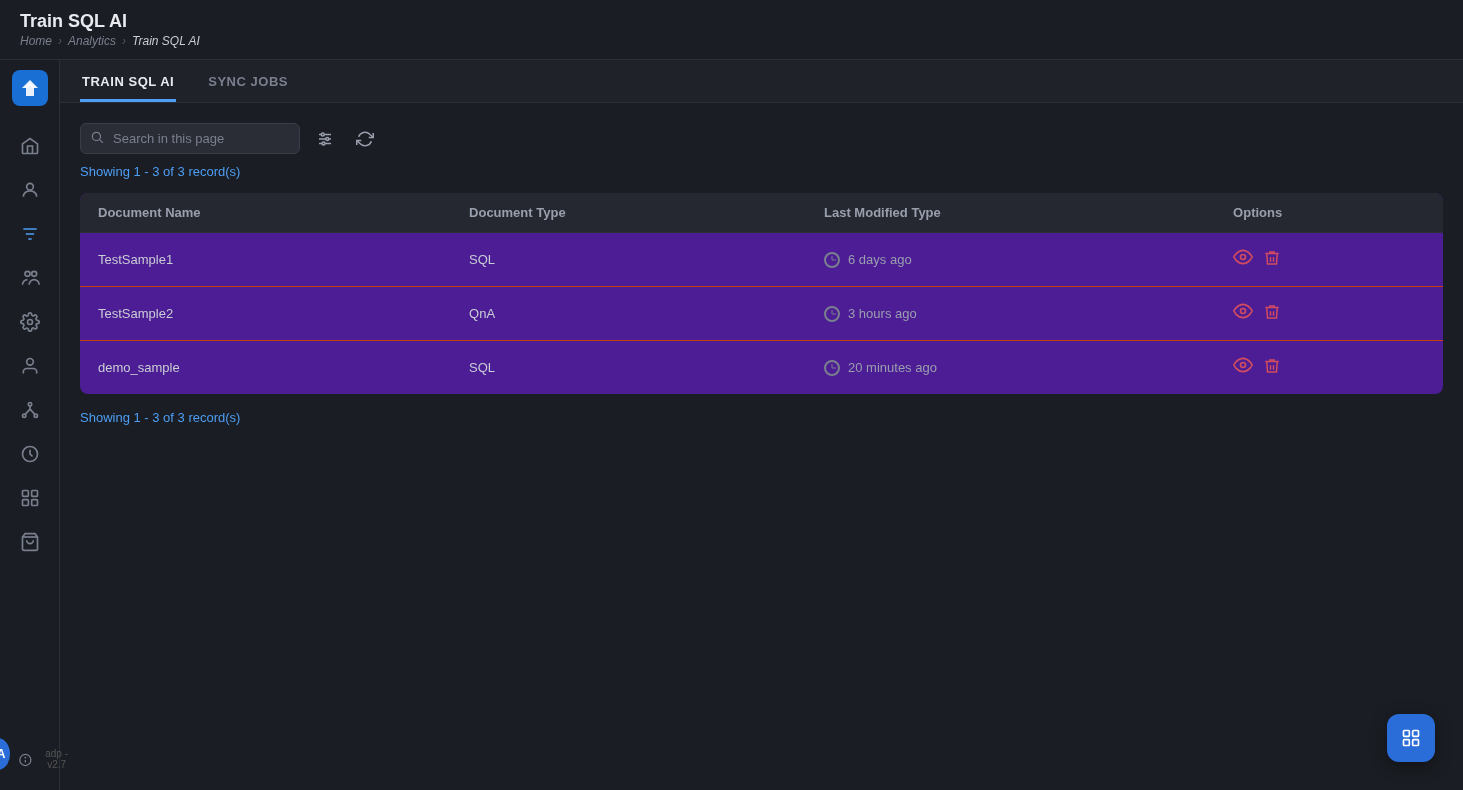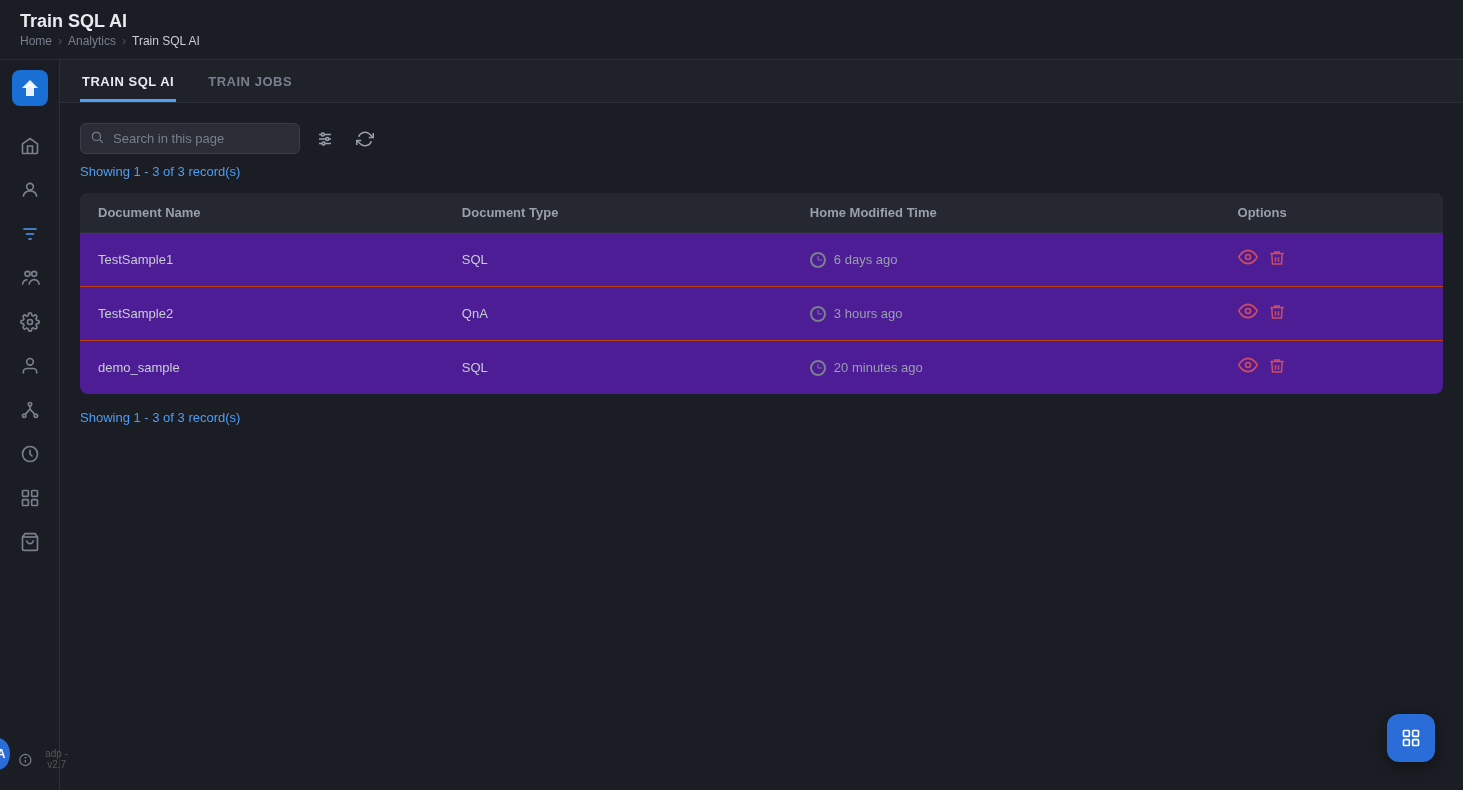--- a/index.html
+++ b/index.html
@@ -31,20 +31,21 @@
       font-weight: 600;
       color: #e8eaf0;
     }
     .breadcrumb {
       display: flex;
       align-items: flex-start;
       gap: 6px;
       font-size: 12px;
       color: #7a7f8e;
       margin-top: 2px;
+      font-style: italic;
     }
     .breadcrumb span { color: #7a7f8e; }
     .breadcrumb .chevron { color: #555; }
     .breadcrumb .current { color: #c9cdd4; }
 
     .new-btn {
       background: #1a6fd4;
       color: #fff;
       border: none;
       border-radius: 6px;
@@ -427,21 +428,21 @@
     </div>
   </div>
 
   <div class="content-area">
 
     <div class="tabs-bar">
       <div class="tab active">
         <span>TRAIN SQL AI</span>
       </div>
       <div class="tab">
-        <span>TRAIN JOBS</span>
+        <span>SYNC JOBS</span>
       </div>
     </div>
 
     <div class="page-content">
 
       <div class="search-bar-row">
         <div class="search-input-wrap">
           <span class="search-icon-inner">
             <svg width="14" height="14" fill="none" stroke="currentColor" stroke-width="2" viewBox="0 0 24 24">
               <circle cx="11" cy="11" r="7"></circle>
@@ -469,21 +470,21 @@
         </button>
       </div>
 
       <div class="records-label">Showing 1 - 3 of 3 record(s)</div>
 
       <table class="data-table">
         <thead>
           <tr>
             <th>Document Name</th>
             <th>Document Type</th>
-            <th>Home Modified Time</th>
+            <th>Last Modified Type</th>
             <th>Options</th>
           </tr>
         </thead>
         <tbody id="table-body">
 
         <tr>
     <td>TestSample1</td>
     <td>SQL</td>
     <td>
       <div class="time-cell">

